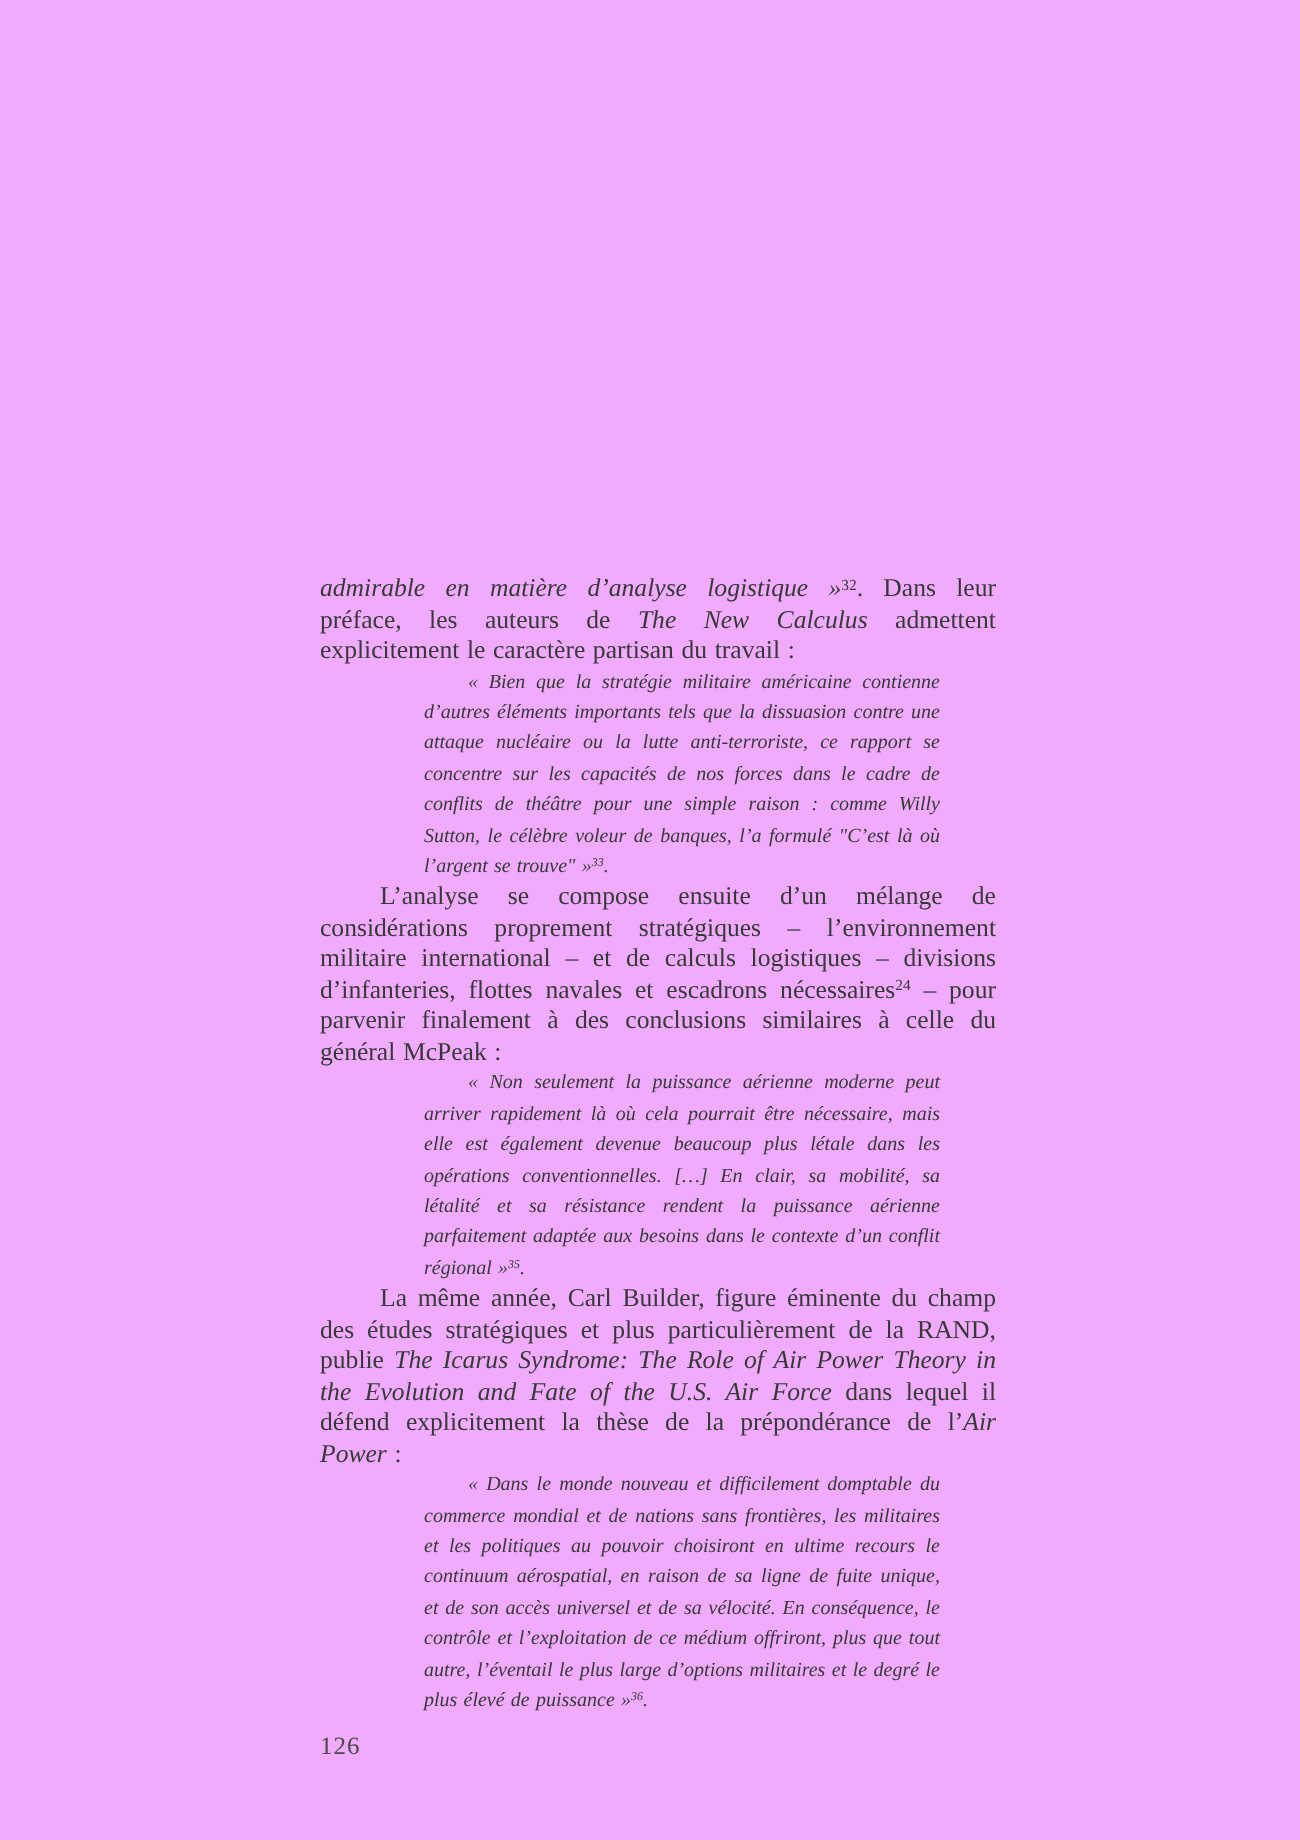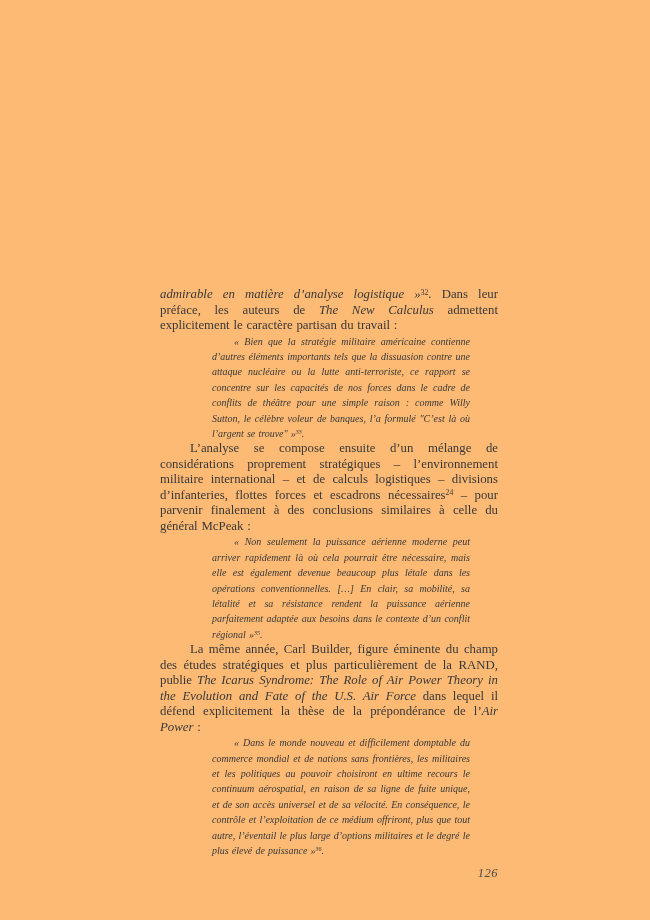--- a/index.html
+++ b/index.html
@@ -4,21 +4,21 @@
 <style>
   html, body {
     margin: 0;
     padding: 0;
     background: #ffffff;
   }
   .page {
     position: relative;
     width: 650px;
     height: 920px;
-    background: #fdba74;
+    background: #f0abfc;
     overflow: hidden;
     font-family: "Liberation Serif", "DejaVu Serif", serif;
     color: #383838;
   }
   .text-block {
     position: absolute;
     left: 160px;
     top: 287px;
     width: 338px;
   }
@@ -45,33 +45,32 @@
     font-size: 0.6em;
     position: relative;
     top: -0.45em;
     line-height: 0;
   }
   .page-number {
     position: absolute;
     top: 866px;
     left: 160px;
     width: 338px;
-    text-align: right;
+    text-align: left;
     font-size: 12.5px;
     color: #4a4a4a;
     letter-spacing: 0.5px;
-    font-style: italic;
   }
 </style>
 </head>
 <body>
 
 <div class="page">
   <div class="text-block">
       <p class="paragraph no-indent"><span class="italic">admirable en matière d’analyse logistique »</span><span class="sup">32</span><span>. Dans leur préface, les auteurs de </span><span class="italic">The New Calculus</span><span> admettent explicitement le caractère partisan du travail :</span></p>
       <p class="quote"><span>« Bien que la stratégie militaire américaine contienne d’autres éléments importants tels que la dissuasion contre une attaque nucléaire ou la lutte anti-terroriste, ce rapport se concentre sur les capacités de nos forces dans le cadre de conflits de théâtre pour une simple raison : comme Willy Sutton, le célèbre voleur de banques, l’a formulé "C’est là où l’argent se trouve" »</span><span class="sup">33</span><span>.</span></p>
-      <p class="paragraph"><span>L’analyse se compose ensuite d’un mélange de considérations proprement stratégiques – l’environnement militaire international – et de calculs logistiques – divisions d’infanteries, flottes forces et escadrons nécessaires</span><span class="sup">24</span><span> – pour parvenir finalement à des conclusions similaires à celle du général McPeak :</span></p>
+      <p class="paragraph"><span>L’analyse se compose ensuite d’un mélange de considérations proprement stratégiques – l’environnement militaire international – et de calculs logistiques – divisions d’infanteries, flottes navales et escadrons nécessaires</span><span class="sup">24</span><span> – pour parvenir finalement à des conclusions similaires à celle du général McPeak :</span></p>
       <p class="quote"><span>« Non seulement la puissance aérienne moderne peut arriver rapidement là où cela pourrait être nécessaire, mais elle est également devenue beaucoup plus létale dans les opérations conventionnelles. […] En clair, sa mobilité, sa létalité et sa résistance rendent la puissance aérienne parfaitement adaptée aux besoins dans le contexte d’un conflit régional »</span><span class="sup">35</span><span>.</span></p>
       <p class="paragraph"><span>La même année, Carl Builder, figure éminente du champ des études stratégiques et plus particulièrement de la RAND, publie </span><span class="italic">The Icarus Syndrome: The Role of Air Power Theory in the Evolution and Fate of the U.S. Air Force</span><span> dans lequel il défend explicitement la thèse de la prépondérance de l’</span><span class="italic">Air Power</span><span> :</span></p>
       <p class="quote"><span>« Dans le monde nouveau et difficilement domptable du commerce mondial et de nations sans frontières, les militaires et les politiques au pouvoir choisiront en ultime recours le continuum aérospatial, en raison de sa ligne de fuite unique, et de son accès universel et de sa vélocité. En conséquence, le contrôle et l’exploitation de ce médium offriront, plus que tout autre, l’éventail le plus large d’options militaires et le degré le plus élevé de puissance »</span><span class="sup">36</span><span>.</span></p>
     </div>
   <div class="page-number">126</div>
 </div>
 
 </body></html>

